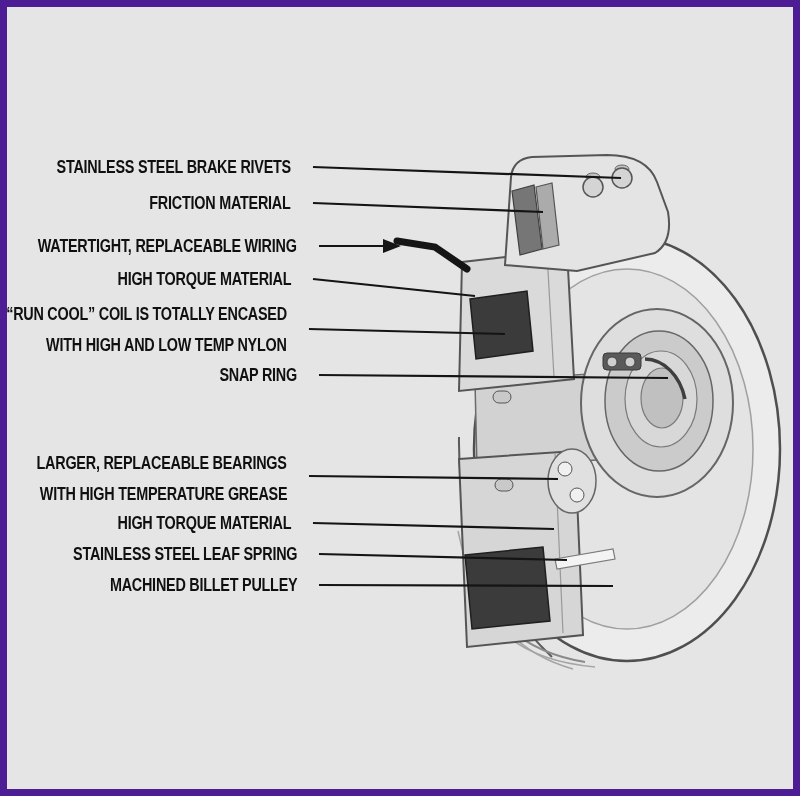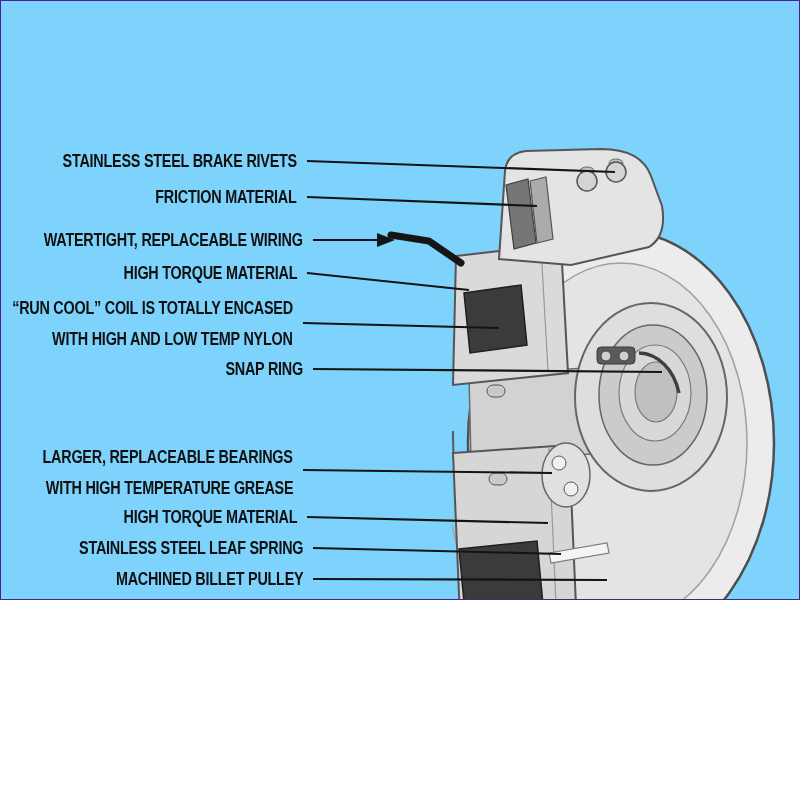--- a/index.html
+++ b/index.html
@@ -4,23 +4,23 @@
 <style>
   html, body {
     margin: 0;
     padding: 0;
     background: #ffffff;
     font-family: "Liberation Sans", sans-serif;
   }
   .canvas {
     position: relative;
     width: 800px;
-    height: 600px;
-    background: #7dd3fc;
-    border: 1px solid #4c1d95;
+    height: 796px;
+    background: #e5e5e5;
+    border: 7px solid #4c1d95;
     box-sizing: border-box;
     overflow: hidden;
   }
   .art {
     position: absolute;
     left: 0;
     top: 0;
   }
   .callout {
     position: absolute;

